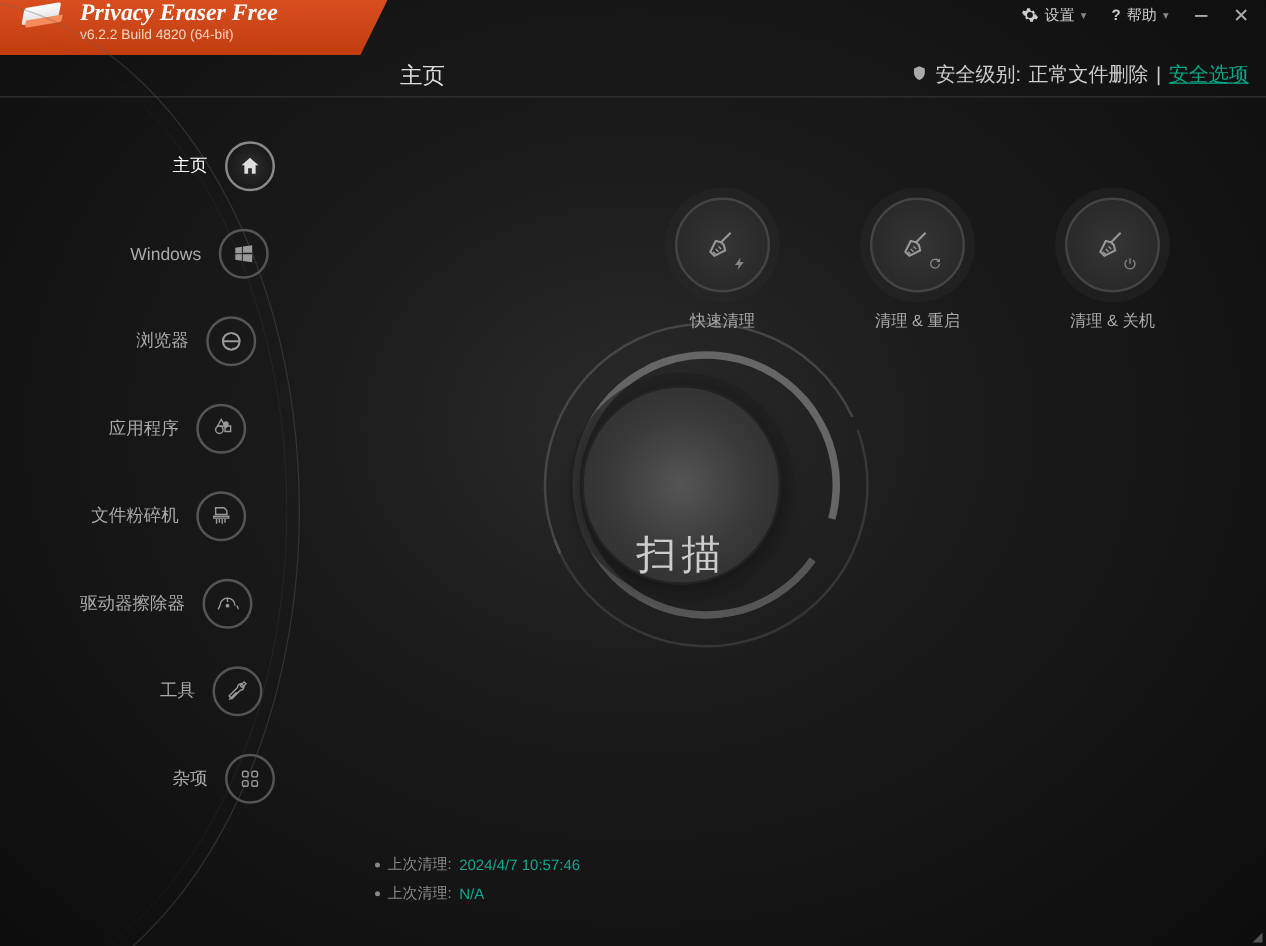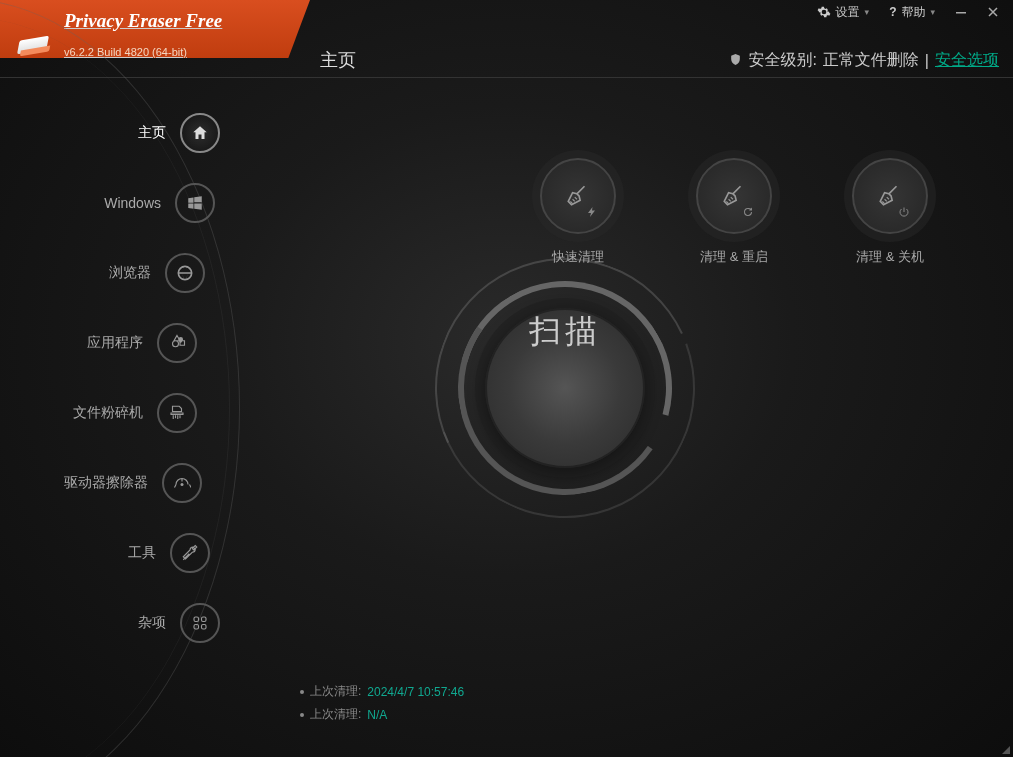--- a/index.html
+++ b/index.html
@@ -13,27 +13,26 @@
   position: relative;
 }
 .title-bar {
   height: 44px;
   display: flex;
   position: relative;
 }
 .logo-section {
   background: linear-gradient(to bottom, #d94e1f 0%, #c03d0f 100%);
   width: 310px;
-  height: 58px;
-  display: flex;
-  align-items: flex-end;
+  height: 44px;
+  display: flex;
+  align-items: flex-start;
   padding-left: 16px;
   position: relative;
   clip-path: polygon(0 0, 100% 0, 93% 100%, 0 100%);
-  text-decoration: underline;
 }
 .eraser-icon {
   width: 36px;
   height: 24px;
   position: relative;
 }
 .eraser-icon::before {
   content: '';
   position: absolute;
   width: 28px;
@@ -63,21 +62,21 @@
 .app-name {
   font-family: Georgia, serif;
   font-style: italic;
   font-weight: bold;
   font-size: 19px;
   color: #fff;
 }
 .app-version {
   font-size: 11px;
   color: #f5d5c0;
-  margin-top: 14px;
+  margin-top: 0;
 }
 .title-right {
   position: absolute;
   right: 6px;
   top: 0;
   height: 24px;
   display: flex;
   align-items: center;
   gap: 4px;
 }
@@ -201,30 +200,30 @@
 .nav-item:nth-child(2){ transform: translateX(-5px); }
 .nav-item:nth-child(3){ transform: translateX(-15px); }
 .nav-item:nth-child(4){ transform: translateX(-23px); }
 .nav-item:nth-child(5){ transform: translateX(-23px); }
 .nav-item:nth-child(6){ transform: translateX(-18px); }
 .nav-item:nth-child(7){ transform: translateX(-10px); }
 .nav-item:nth-child(8){ transform: translateX(0px); }
 
 .scan-button {
   position: absolute;
-  left: 485px;
+  left: 465px;
   top: 230px;
   width: 160px;
   height: 160px;
   border-radius: 50%;
   background: radial-gradient(circle, #555 0%, #3a3a3a 50%, #2a2a2a 100%);
   border: 2px solid #222;
   box-shadow: 0 0 0 10px rgba(30,30,30,.6), 0 4px 15px rgba(0,0,0,.8);
   display: flex;
-  align-items: flex-start;
+  align-items: flex-end;
   justify-content: center;
   cursor: pointer;
   font-family: Liberation Serif, serif;
 }
 .scan-button-text {
   font-size: 32px;
   color: #ccc;
   letter-spacing: 4px;
 }
 .scan-ring {

